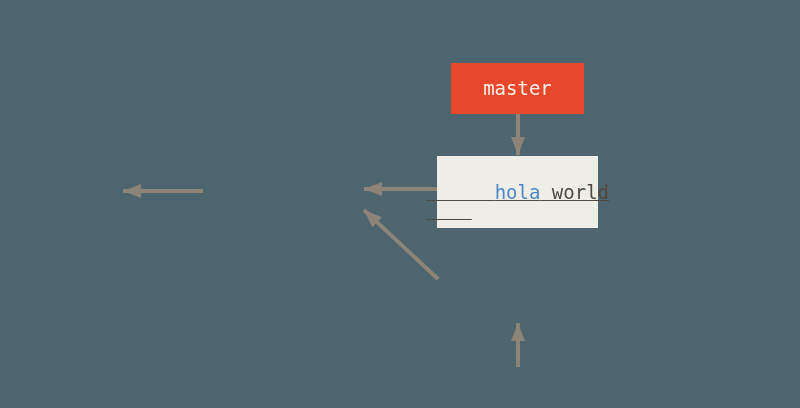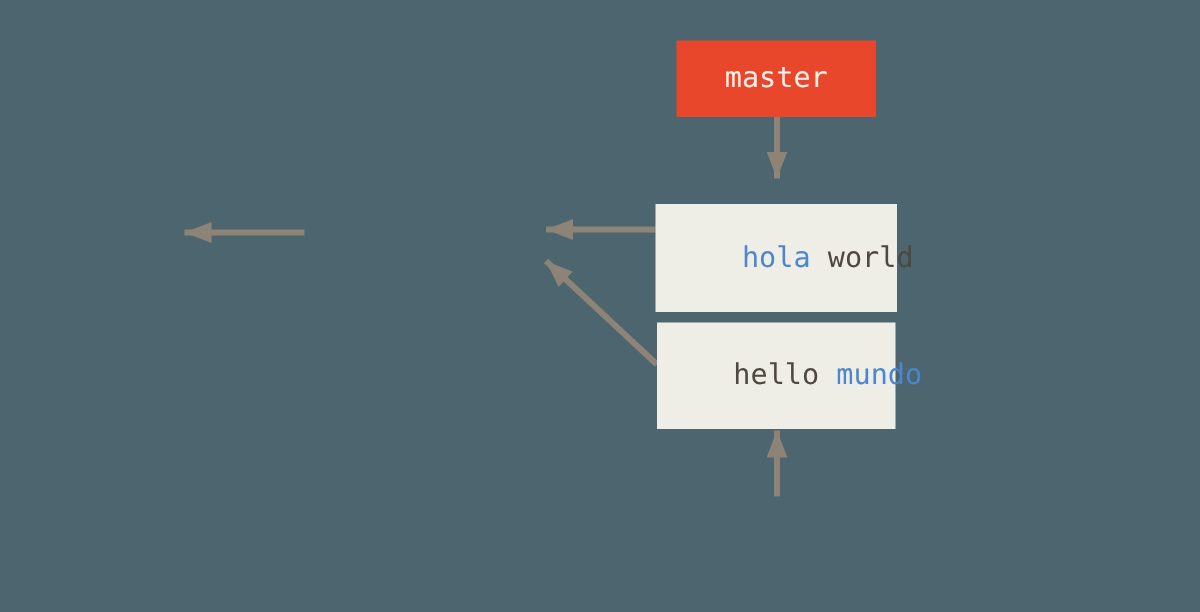--- a/index.html
+++ b/index.html
@@ -19,20 +19,21 @@
     background: var(--background);
     position: relative;
     overflow: hidden;
     font-family: "DejaVu Sans Mono", "Liberation Mono", monospace;
   }
   .stage {
     position: absolute;
     inset: 0;
     width: 800px;
     height: 300px;
+    margin-top: 36px;
   }
   .arrow-layer {
     position: absolute;
     left: 0; top: 0;
     width: 800px; height: 408px;
     pointer-events: none;
   }
   .node {
     position: absolute;
     display: flex;
@@ -49,21 +50,21 @@
   .branch {
     background: var(--branch-red);
     color: var(--branch-text);
   }
   .commit-label, .branch-label { white-space: pre; }
   [data-tone="blue"] { color: var(--text-blue); }
   [data-tone="dark"] { color: var(--text-dark); }
 
   
   #node-master      { left: 451px; top: 27px;  width: 133px; height: 51px; }
-  #node-hola-world  { left: 437px; top: 136px; width: 161px; height: 72px; }
+  #node-hola-world  { left: 437px; top: 120px; width: 161px; height: 72px; text-decoration: underline; }
   #node-hello-world { left: 203px; top: 119px; width: 159px; height: 73px; }
   #node-hello-mundo { left: 438px; top: 215px; width: 159px; height: 71px; }
   #node-i18-world   { left: 452px; top: 331px; width: 131px; height: 51px; }
 </style>
 </head>
 <body>
 
 <div class="stage">
 
   <svg class="arrow-layer" width="800" height="408" viewBox="0 0 800 408" xmlns="http://www.w3.org/2000/svg">
@@ -83,20 +84,15 @@
     <span class="branch-label">master</span>
   </div>
 
 
   <div class="node commit" id="node-hola-world">
     <span class="commit-label">
       <span data-tone="blue">hola</span><span data-tone="dark"> world</span>
     </span>
   </div>
 
-  <div class="node commit" id="node-hello-mundo">
-    <span class="commit-label">
-      <span data-tone="dark">hello </span><span data-tone="blue">mundo</span>
-    </span>
-  </div>
 
 
 </div>
 
 </body></html>

